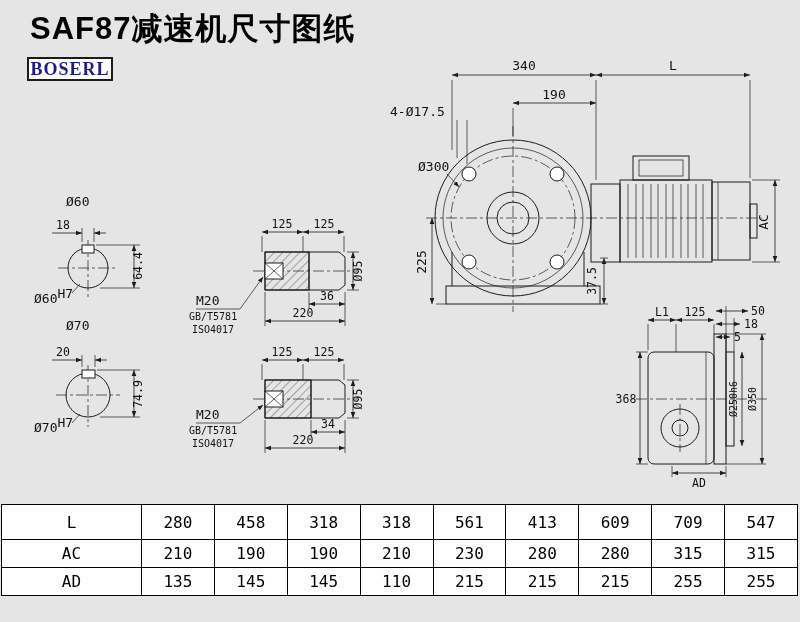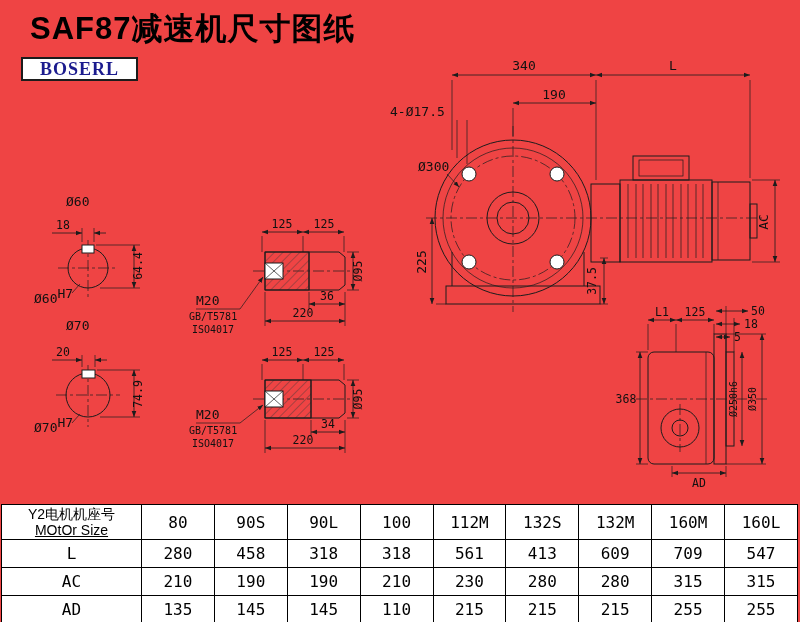--- a/index.html
+++ b/index.html
@@ -1,19 +1,19 @@
 <!DOCTYPE html>
 <html><head>
 <meta charset="utf-8">
 <style>
   html,body{margin:0;padding:0;background:#fff;}
   body{width:800px;height:622px;font-family:"Liberation Sans",sans-serif;}
-  .stage{position:relative;width:800px;height:622px;background:#ef4444;overflow:hidden;}
+  .stage{position:relative;width:800px;height:622px;background:#e5e5e5;overflow:hidden;}
   .title{position:absolute;left:30px;top:8px;font-size:31px;font-weight:bold;color:#000;letter-spacing:1px;white-space:nowrap;}
-  .logo{position:absolute;left:21px;top:57px;width:117px;height:24px;border:2px solid #1c1c1c;box-sizing:border-box;
+  .logo{position:absolute;left:27px;top:57px;width:86px;height:24px;border:2px solid #1c1c1c;box-sizing:border-box;
         display:flex;align-items:center;justify-content:center;font-family:"Liberation Serif",serif;
         font-weight:bold;font-size:18px;color:#1b1b8e;letter-spacing:1px;background:#fff;}
   svg.drawing{position:absolute;left:0;top:0;}
   .drawing line,.drawing path,.drawing rect,.drawing circle,.drawing polygon,.drawing polyline{fill:none;stroke:#1c1c1c;stroke-width:1;}
   .drawing .thin{stroke-width:0.7;}
   .drawing .cl{stroke-width:0.7;stroke-dasharray:11 3 3 3;}
   .drawing .dim{stroke-width:0.8;}
   .drawing .fw{fill:#fff;}
   .drawing .hatch{fill:url(#hatchp);}
   .drawing marker path{fill:#1c1c1c;stroke:none;}
@@ -328,35 +328,20 @@
         <col>
         <col>
         <col>
         <col>
         <col>
         <col>
         <col>
         <col>
     </colgroup>
     <tbody>
-        <tr>
-      <td class="hd">
-        <div class="l1">Y2电机机座号</div>
-        <div class="l2">MOtOr Size</div>
-      </td>
-      <td>80</td>
-      <td>90S</td>
-      <td>90L</td>
-      <td>100</td>
-      <td>112M</td>
-      <td>132S</td>
-      <td>132M</td>
-      <td>160M</td>
-      <td>160L</td>
-    </tr>
     <tr>
       <td>L</td>
       <td>280</td>
       <td>458</td>
       <td>318</td>
       <td>318</td>
       <td>561</td>
       <td>413</td>
       <td>609</td>
       <td>709</td>

